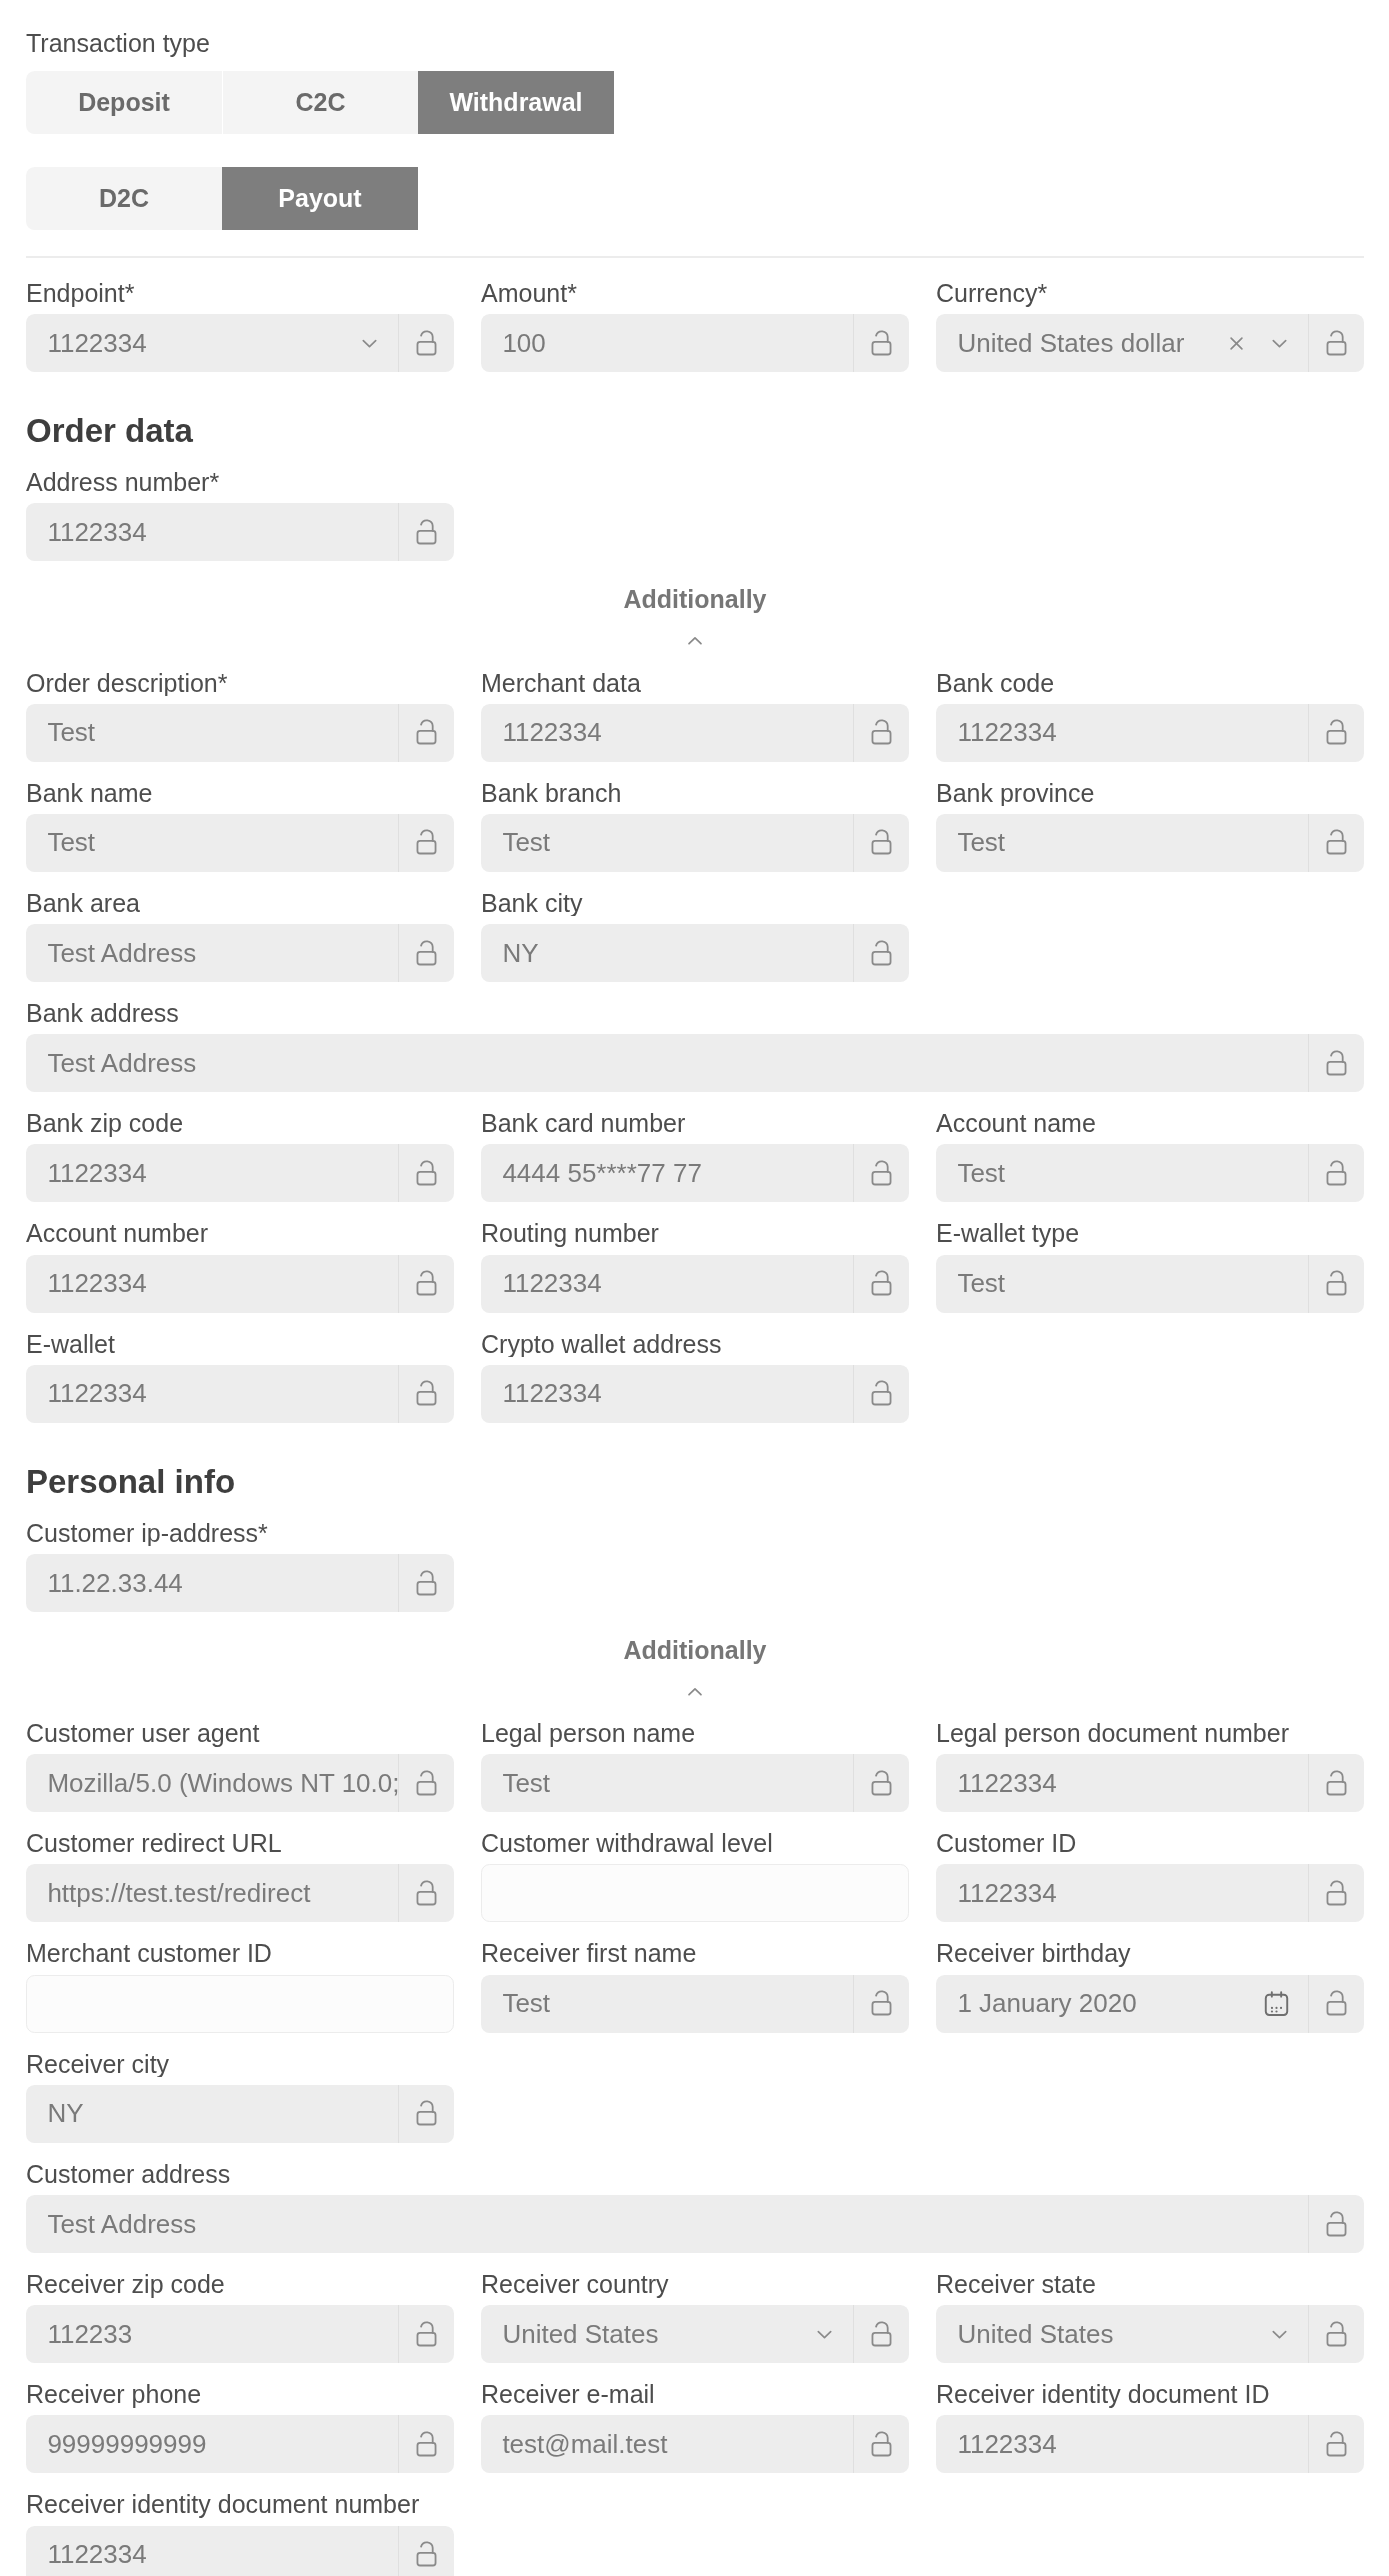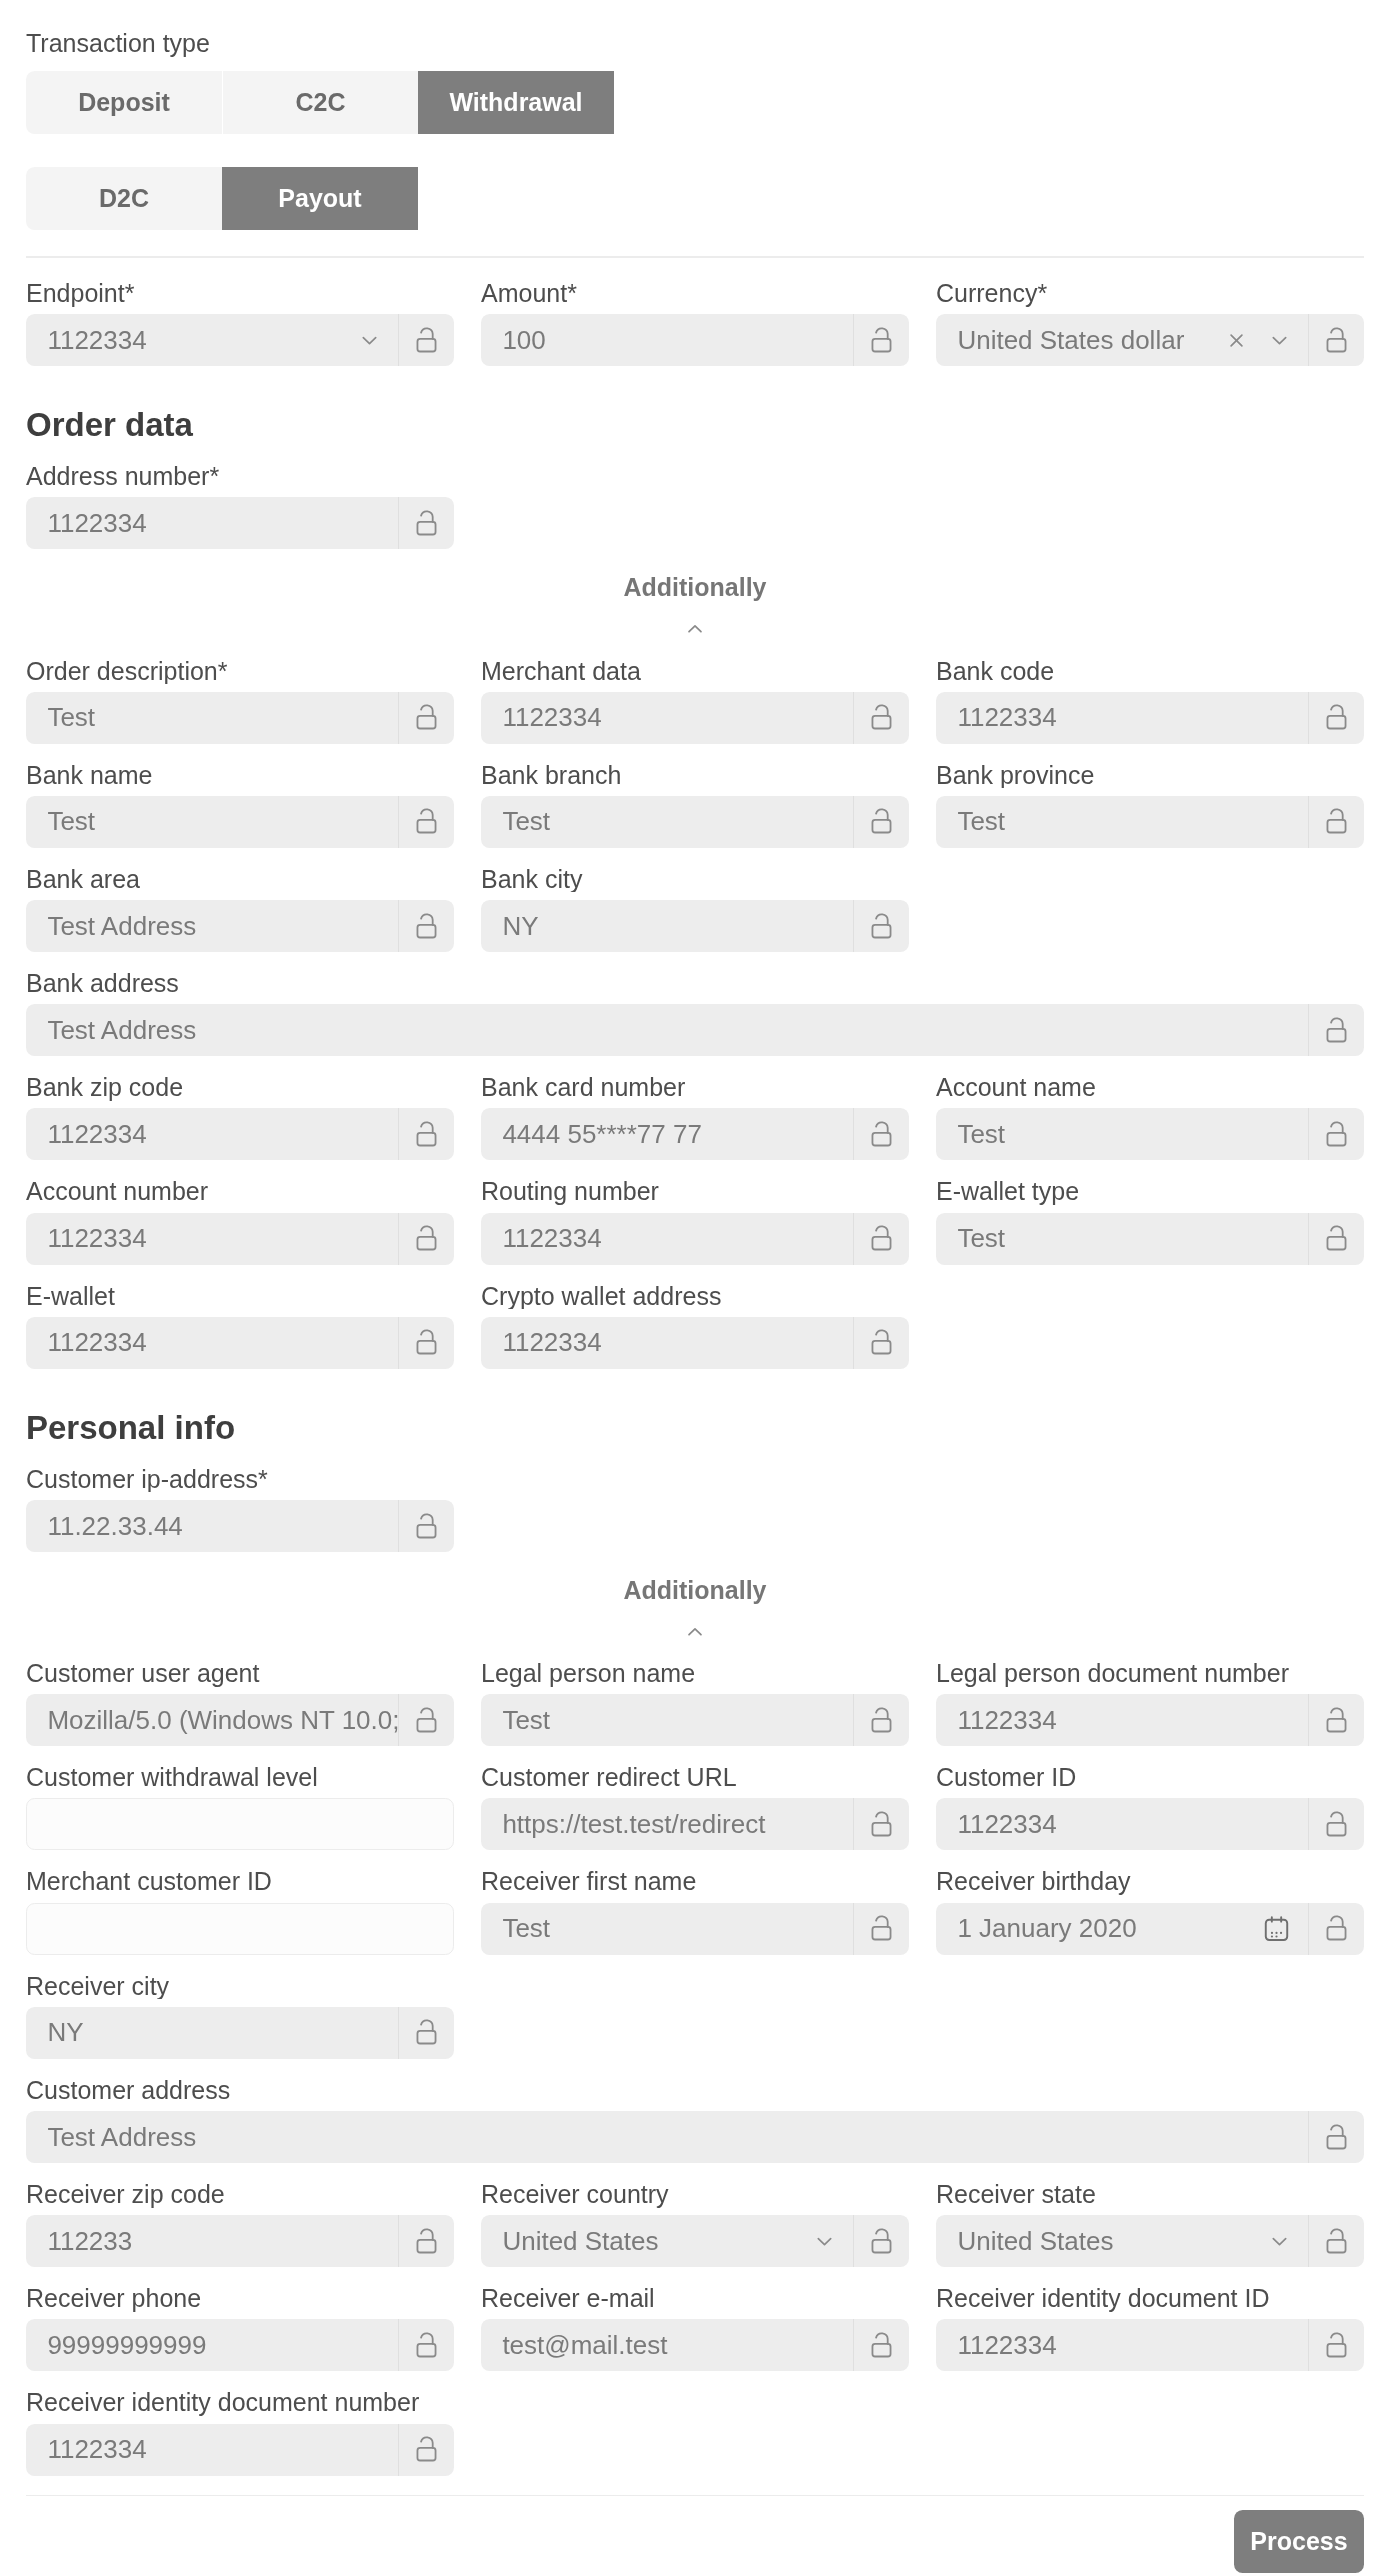--- a/index.html
+++ b/index.html
@@ -39,21 +39,21 @@
     display: grid; grid-template-columns: repeat(3, 428px);
     column-gap: 27px; row-gap: 18px; margin-top: 22px;
   }
   .span3 { grid-column: 1 / -1; }
 
   .lbl {
     font-size: 25px; line-height: 26.5px; color: #4d4d4d;
     margin-bottom: 7.7px; white-space: nowrap; overflow: hidden;
   }
   .box {
-    height: 52px; background: #ededed; border-radius: 8.6px;
+    height: 58px; background: #ededed; border-radius: 8.6px;
     display: flex; align-items: stretch; overflow: hidden;
   }
   .box.empty { background: #fcfcfc; border: 1.7px solid #ececec; }
   .content { flex: 1 1 auto; min-width: 0; display: flex; align-items: center; padding-left: 21.4px; }
   .v { flex: 1 1 auto; min-width: 0; font-size: 26px; color: #7a7a7a; white-space: nowrap; overflow: hidden; }
   .icon { display: flex; align-items: center; flex: none; }
   .mr { margin-right: 15.4px; }
   .lk {
     width: 56px; flex: none; border-left: 1.7px solid #dfdfdf;
     display: flex; align-items: center; justify-content: center; cursor: pointer;
@@ -493,37 +493,37 @@
           </div>
         <div class="lk">
             <svg width="31" height="31" viewBox="0 0 24 24">
               <use href="#i-unlock"></use>
             </svg>
           </div>
       </div>
     </div>
 
     <div>
+      <div class="lbl">Customer redirect URL</div>
+      <div class="box">
+        <div class="content">
+            <div class="v">https://test.test/redirect</div>
+          </div>
+        <div class="lk">
+            <svg width="31" height="31" viewBox="0 0 24 24">
+              <use href="#i-unlock"></use>
+            </svg>
+          </div>
+      </div>
+    </div>
+    <div>
       <div class="lbl">Customer withdrawal level</div>
       <div class="box empty">
         <div class="content">
             <div class="v"></div>
-          </div>
-      </div>
-    </div>
-    <div>
-      <div class="lbl">Customer redirect URL</div>
-      <div class="box">
-        <div class="content">
-            <div class="v">https://test.test/redirect</div>
-          </div>
-        <div class="lk">
-            <svg width="31" height="31" viewBox="0 0 24 24">
-              <use href="#i-unlock"></use>
-            </svg>
           </div>
       </div>
     </div>
     <div>
       <div class="lbl">Customer ID</div>
       <div class="box">
         <div class="content">
             <div class="v">1122334</div>
           </div>
         <div class="lk">

